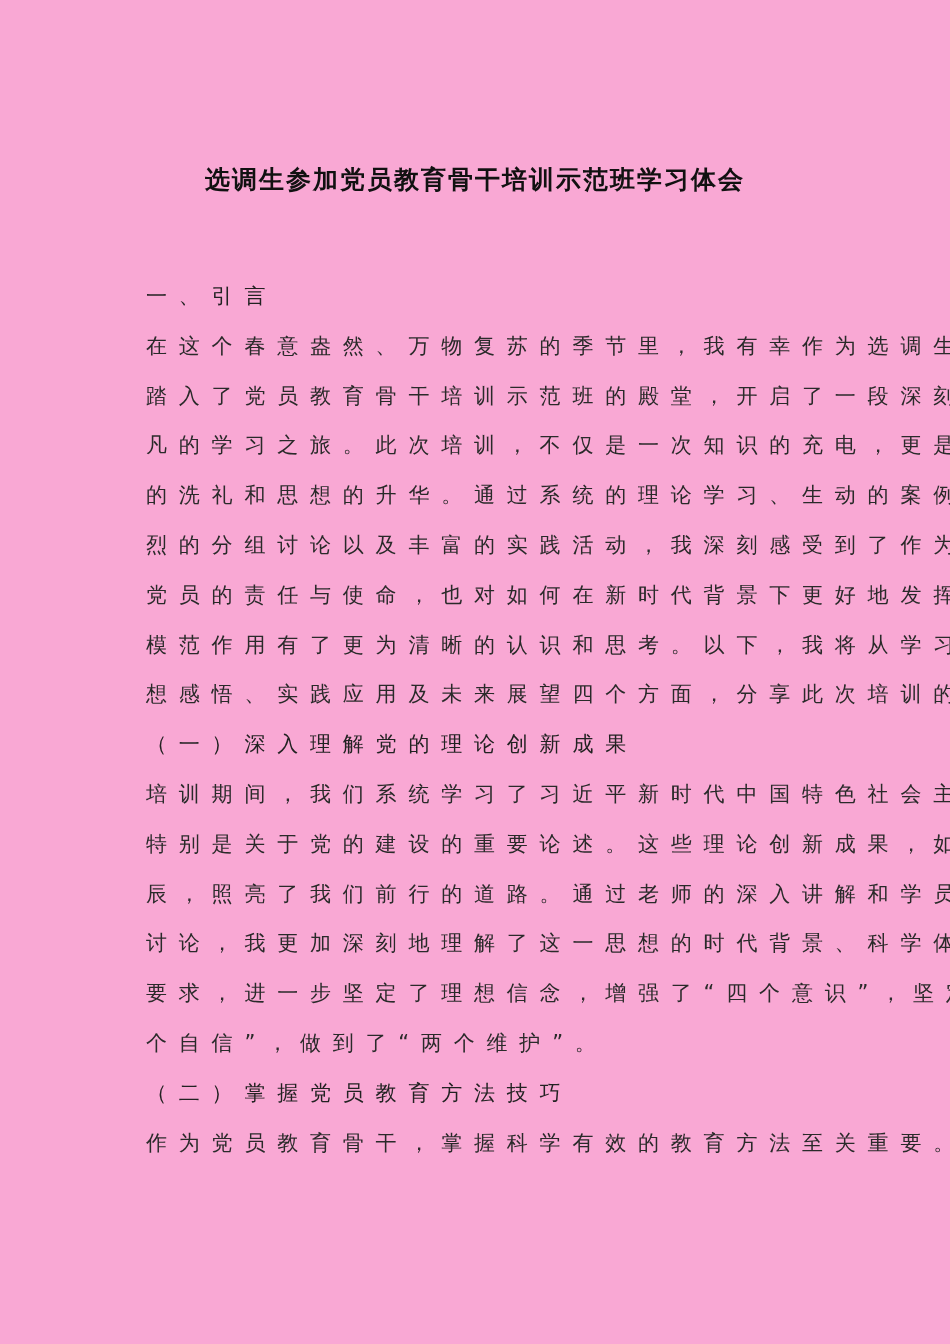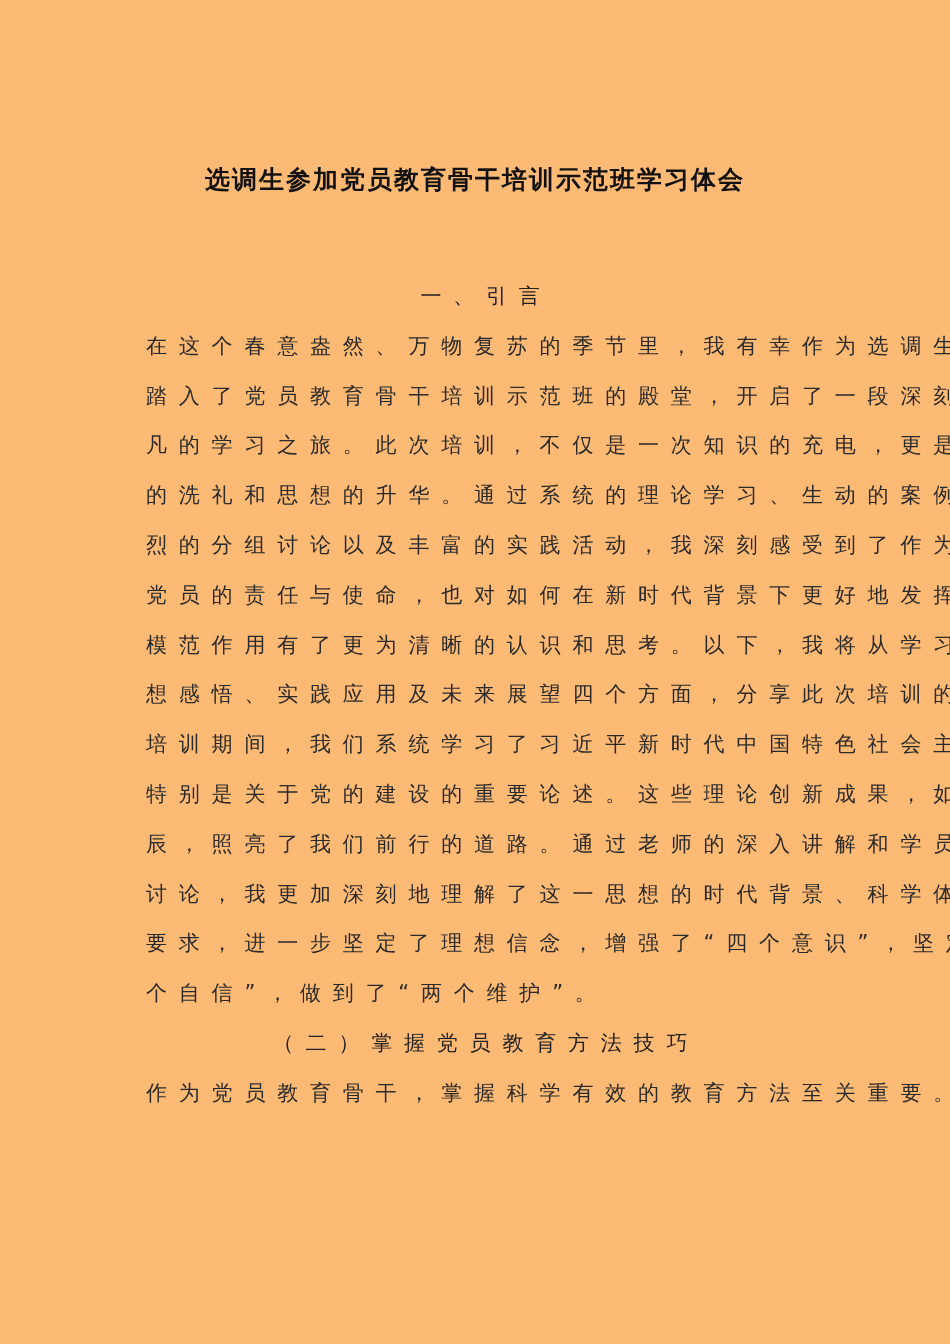--- a/index.html
+++ b/index.html
@@ -14,21 +14,21 @@
       overflow: hidden;
       color: #1a1a1a;
       font-family: "DejaVu Sans", "Liberation Sans", sans-serif;
     }
     .page {
       position: absolute;
       left: 0;
       top: 0;
       width: 950px;
       height: 1344px;
-      background: #fdba74;
+      background: #f9a8d4;
     }
     .doc-title {
       position: absolute;
       left: 0;
       top: 160px;
       width: 950px;
       text-align: center;
       font-family: "DejaVu Serif", "Liberation Serif", serif;
       font-weight: bold;
       font-size: 25px;
@@ -47,39 +47,39 @@
       height: 49.8px;
       line-height: 32px;
       font-size: 21px;
       letter-spacing: 11.8px;
       white-space: nowrap;
       color: #2a2a2a;
       font-family: "DejaVu Sans", "Liberation Sans", sans-serif;
     }
     .line.heading {
       color: #222222;
-      text-align: center;
     }
   </style>
 </head>
 <body>
 
 <div class="page">
   <h1 class="doc-title">选调生参加党员教育骨干培训示范班学习体会</h1>
 
   <div class="body-lines">
     <div class="line heading">一、引言</div>
     <div class="line">在这个春意盎然、万物复苏的季节里，我有幸作为选调生的一员，</div>
     <div class="line">踏入了党员教育骨干培训示范班的殿堂，开启了一段深刻而意义非</div>
     <div class="line">凡的学习之旅。此次培训，不仅是一次知识的充电，更是一次灵魂</div>
     <div class="line">的洗礼和思想的升华。通过系统的理论学习、生动的案例分析、激</div>
     <div class="line">烈的分组讨论以及丰富的实践活动，我深刻感受到了作为一名共产</div>
     <div class="line">党员的责任与使命，也对如何在新时代背景下更好地发挥党员先锋</div>
     <div class="line">模范作用有了更为清晰的认识和思考。以下，我将从学习收获、思</div>
     <div class="line">想感悟、实践应用及未来展望四个方面，分享此次培训的心得体会。</div>
+    <div class="line heading">（一）深入理解党的理论创新成果</div>
     <div class="line">培训期间，我们系统学习了习近平新时代中国特色社会主义思想，</div>
     <div class="line">特别是关于党的建设的重要论述。这些理论创新成果，如同璀璨星</div>
     <div class="line">辰，照亮了我们前行的道路。通过老师的深入讲解和学员间的热烈</div>
     <div class="line">讨论，我更加深刻地理解了这一思想的时代背景、科学体系和实践</div>
     <div class="line">要求，进一步坚定了理想信念，增强了“四个意识”，坚定了“四</div>
     <div class="line">个自信”，做到了“两个维护”。</div>
     <div class="line heading">（二）掌握党员教育方法技巧</div>
     <div class="line">作为党员教育骨干，掌握科学有效的教育方法至关重要。培训中，</div>
   </div>
 </div>

